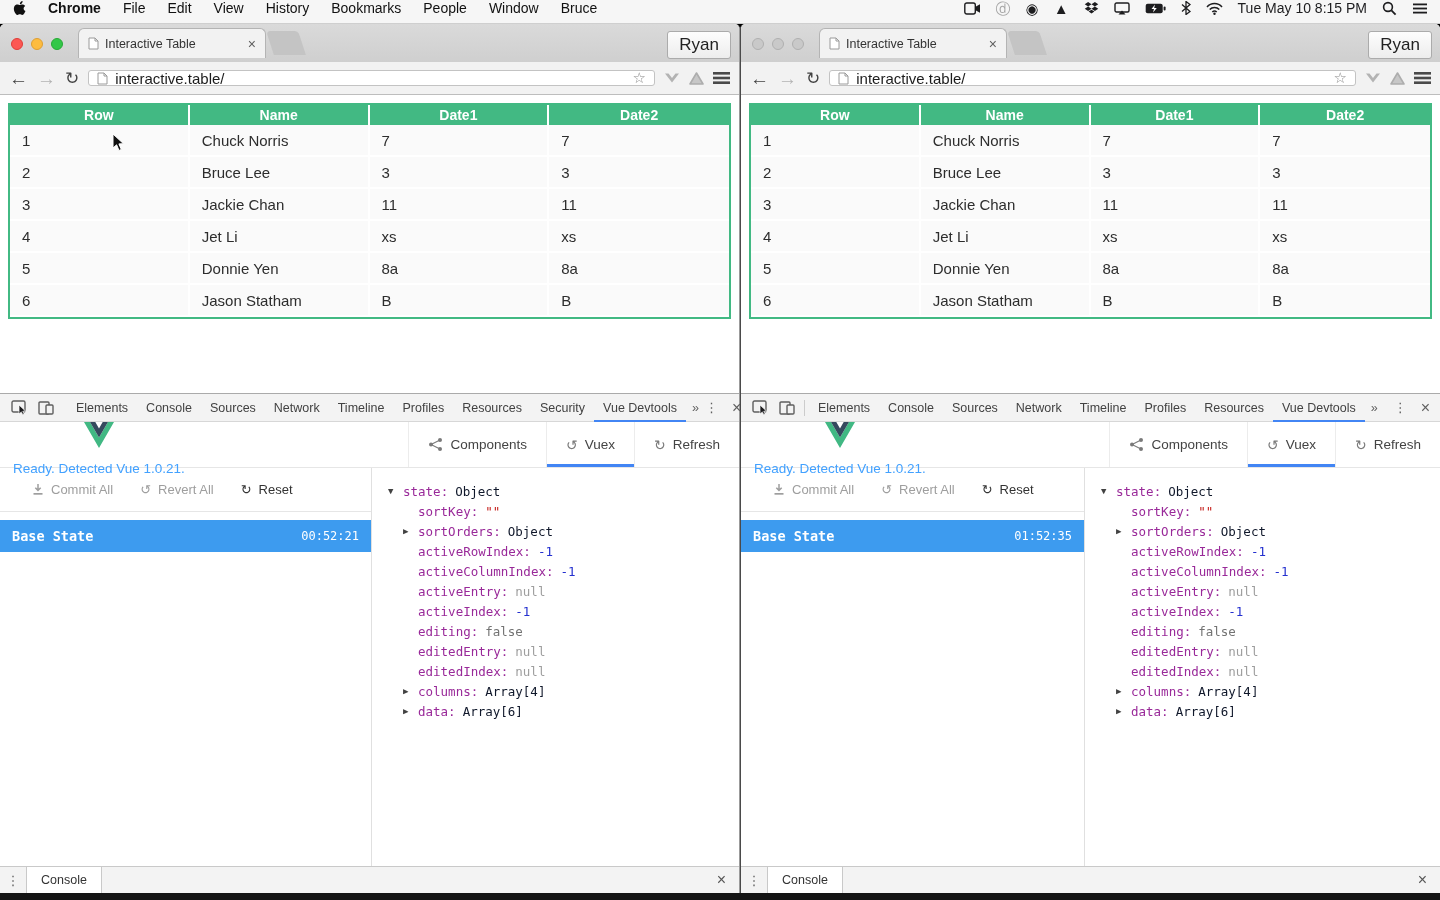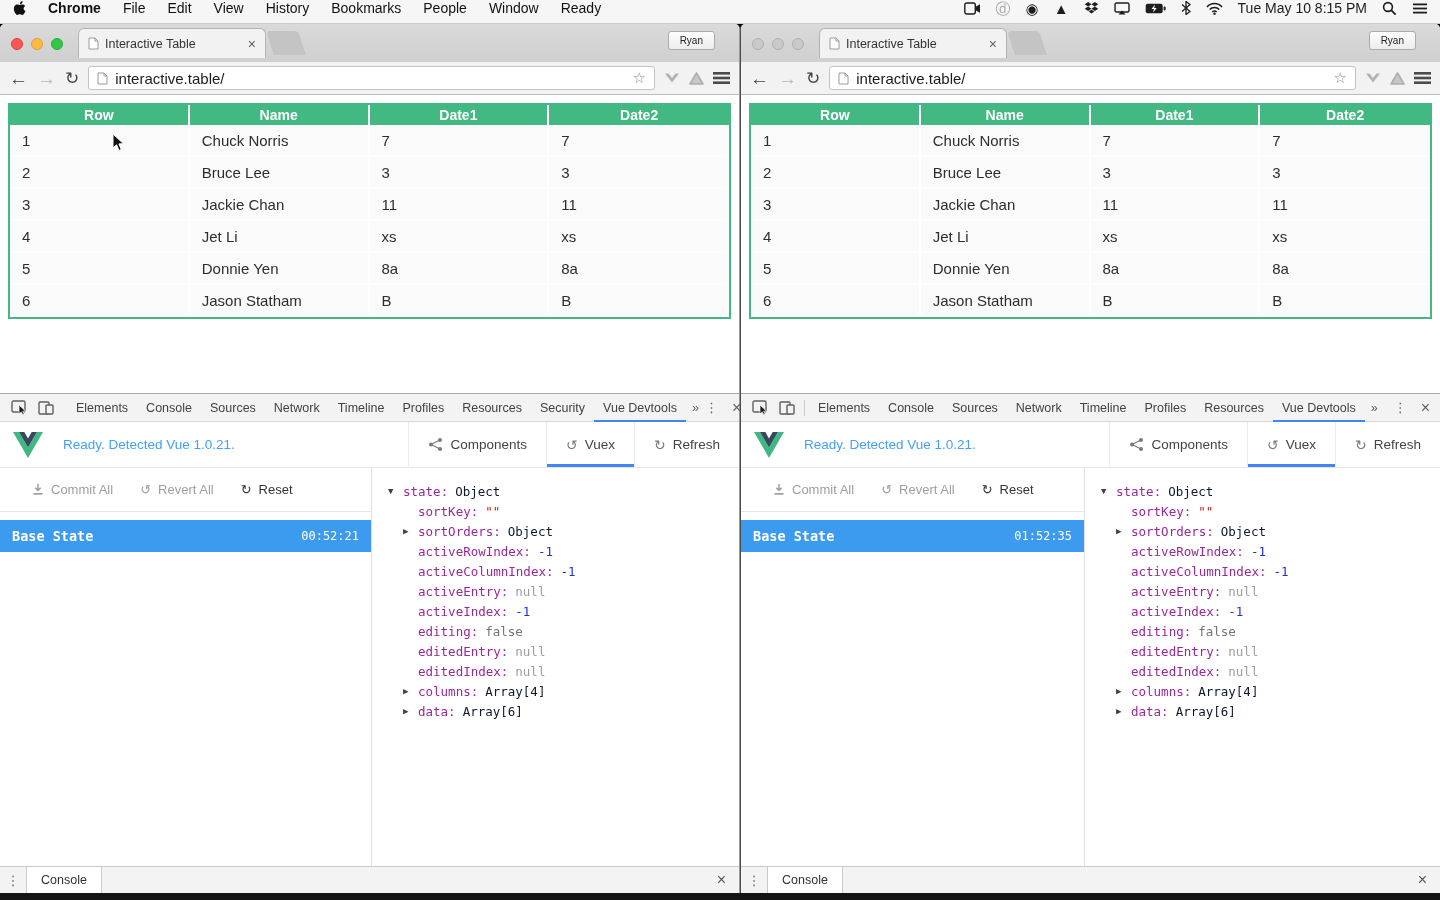--- a/index.html
+++ b/index.html
@@ -33,30 +33,30 @@
   .light.y { background:#fdbc40; border:1px solid #de9f34; }
   .light.g { background:#33c748; border:1px solid #27aa35; }
   .light.off { background:#c9c9c9; border:1px solid #b0b0b0; }
   .tab { width:188px; height:30px; margin-left:78px; background:#f2f2f2;
          border:1px solid #b4b4b4; border-bottom:none; border-radius:6px 6px 0 0;
          display:flex; align-items:center; gap:6px; padding:0 9px; font-size:12.5px; color:#333; }
   .tab-title { flex:1; white-space:nowrap; overflow:hidden; }
   .tab-close { color:#5f5f5f; font-size:14px; }
   .newtab { width:32px; height:24px; margin:0 0 1px 4px; background:#c4c4c4;
             border-radius:4px 4px 0 0; transform:skewX(18deg); }
-  .profile-btn { position:absolute; right:24px; top:7px; background:linear-gradient(#fdfdfd,#ededed);
-                 border:1px solid #ababab; border-radius:3px; padding:3px 11px; font-size:10px; color:#222; }
+  .profile-btn { position:absolute; right:8px; top:7px; background:linear-gradient(#fdfdfd,#ededed);
+                 border:1px solid #ababab; border-radius:3px; padding:3px 11px; font-size:17px; color:#222; }
 
   
   .toolbar { height:33px; background:#f2f2f2; border-bottom:1px solid #bdbdbd;
              display:flex; align-items:center; padding:0 9px; gap:9px; }
   .nav { font-size:19px; line-height:1; color:#424242; font-weight:bold; }
   .nav.disabled { color:#b3b3b3; }
   .reload { font-size:17px; color:#424242; }
-  .urlbar { flex:1; height:24px; background:#fff; border:1px solid #c3c3c3; border-radius:3px;
+  .urlbar { flex:1; height:16px; background:#fff; border:1px solid #c3c3c3; border-radius:3px;
             display:flex; align-items:center; gap:7px; padding:0 8px; }
   .url-text { font-size:15px; color:#1c1c1c; flex:1; }
   .star { color:#8d8d8d; font-size:15px; }
   .ext { display:flex; align-items:center; }
 
   
   .content { flex:1; background:#fff; position:relative; overflow:hidden; }
   table.vtable { width:calc(100% - 16px); margin:8px; border-collapse:separate; border-spacing:0;
                  border:2px solid #42b983; }
   .vtable th { background:#42b983; color:#fff; font-size:14px; font-weight:bold; height:20px;
@@ -74,21 +74,21 @@
   .dt-ic { display:flex; align-items:center; margin:0 5px; }
   .dt-sep { width:1px; height:16px; background:#ccc; margin:0 4px; }
   .dt-tab { padding:0 9px; height:28px; line-height:28px; white-space:nowrap; }
   .dt-tab.sel { box-shadow:inset 0 -2px 0 #4285f4; }
   .dt-more { padding:0 6px; color:#5f5f5f; }
   .dt-right { margin-left:auto; display:flex; align-items:center; gap:14px; padding-right:10px; color:#5f5f5f; }
   .dots { font-size:13px; }  .xclose { font-size:16px; }
 
   
   .vue-header { height:46px; background:#fff; border-bottom:1px solid #e6e6e6; display:flex; align-items:stretch; }
-  .vh-status { display:flex; align-items:center; gap:20px; padding-left:13px; }
+  .vh-status { display:flex; align-items:center; gap:13px; padding-left:13px;flex-direction:column; }
   .vh-ready { color:#42a1ff; font-size:13.5px; }
   .vh-tabs { margin-left:auto; display:flex; }
   .vh-tab { display:flex; align-items:center; gap:7px; padding:0 19px; border-left:1px solid #ececec;
             font-size:13.5px; color:#444; }
   .vh-tab.sel { box-shadow:inset 0 -3px 0 #4285f4; }
   .vh-ticon { color:#7a7a7a; font-size:14px; display:flex; align-items:center; }
 
   
   .vuex-body { flex:1; display:flex; min-height:0; }
   .vx-left { border-right:1px solid #e0e0e0; display:flex; flex-direction:column; }
@@ -133,21 +133,21 @@
           </svg>
       </span>
       <span class="mb-app">Chrome</span>
       <span>File</span>
       <span>Edit</span>
       <span>View</span>
       <span>History</span>
       <span>Bookmarks</span>
       <span>People</span>
       <span>Window</span>
-      <span>Ready</span>
+      <span>Bruce</span>
     </div>
     <div class="mb-right">
       <span class="mb-ic">
         <svg width="17" height="13" viewBox="0 0 17 13">
             <rect x="0.8" y="1" width="10.5" height="11" rx="2" fill="none" stroke="#1d1d1f" stroke-width="1.4"></rect>
             <path d="M11.5,4.8 L16,2.2 V10.8 L11.5,8.2 Z" fill="#1d1d1f"></path>
           </svg>
       </span>
       <span class="glyph dim">ⓓ</span>
       <span class="glyph">◉</span>

